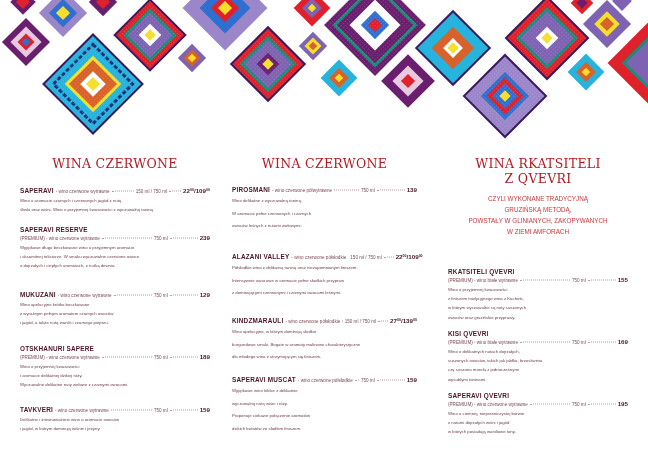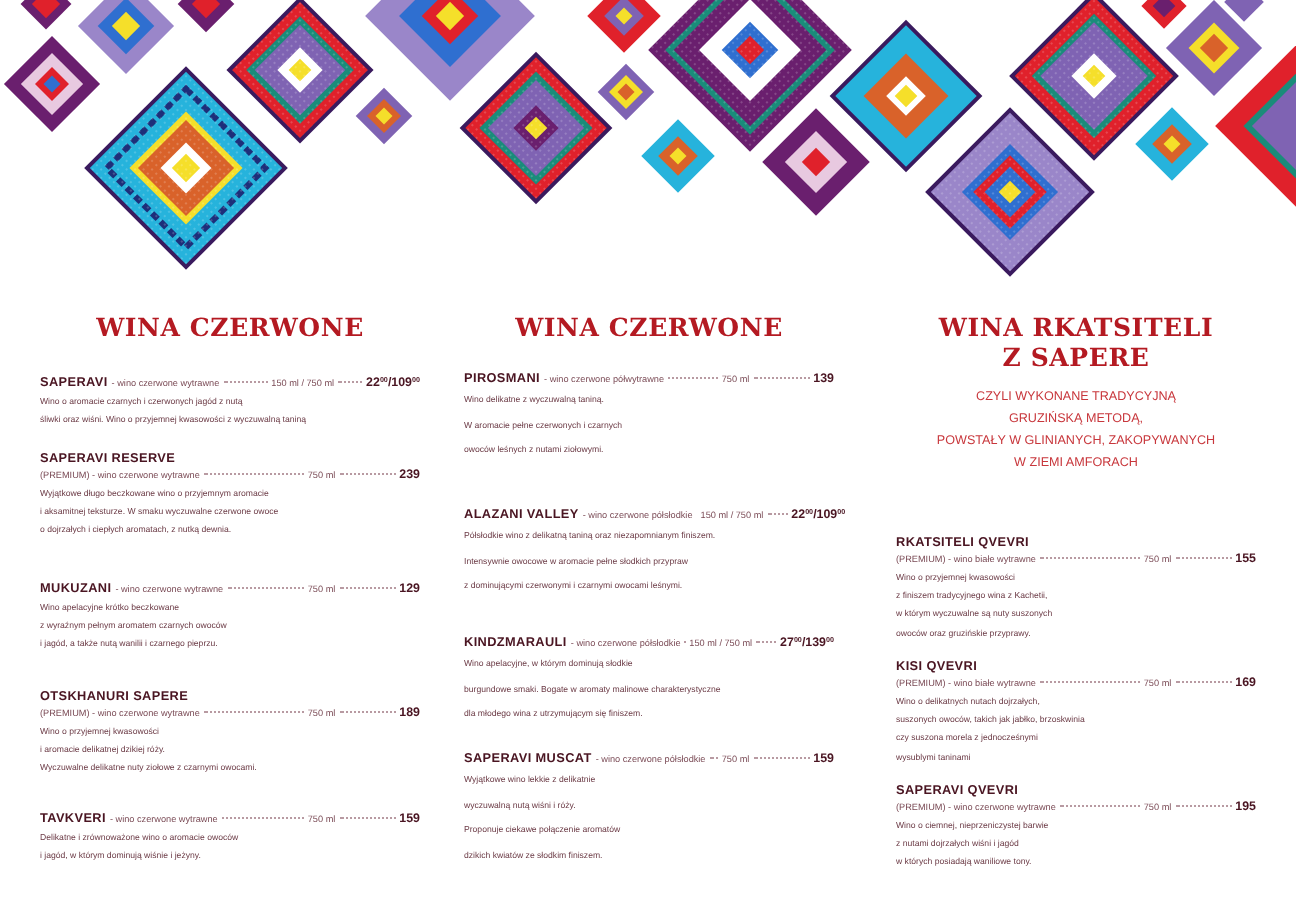--- a/index.html
+++ b/index.html
@@ -6,21 +6,21 @@
   body {
     width: 648px; height: 461px; overflow: hidden; background: #ffffff;
     position: relative; font-family: "Liberation Sans", sans-serif; color: #4a1522;
   }
   .deco { position: absolute; left: 0; top: 0; width: 648px; height: 150px; }
   .col { position: absolute; top: 150px; }
   .col1 { left: 20px; width: 190px; }
   .col2 { left: 232px; width: 185px; }
   .col3 { left: 448px; width: 180px; }
   .title {
-    font-family: "DejaVu Serif", serif; font-weight: bold; color: #b41a22;
+    font-family: "DejaVu Serif", serif; font-weight: normal; color: #b41a22;
     font-size: 12.5px; letter-spacing: 0.3px; text-align: center; line-height: 15px;
   }
   .col1 .title, .col2 .title { margin-top: 6px; }
   .col3 .title { margin-top: 6px; }
   .subtitle {
     color: #c8373c; font-size: 6.3px; text-align: center; line-height: 11px; margin-top: 7px;
   }
   .item { position: absolute; left: 0; right: 0; }
   .name-line {
     display: flex; align-items: baseline; white-space: nowrap; font-size: 4.6px; line-height: 8px;
@@ -331,21 +331,21 @@
     <div class="desc wide">Wyjątkowe wino lekkie z delikatnie</div>
     <div class="desc wide">wyczuwalną nutą wiśni i róży.</div>
     <div class="desc wide">Proponuje ciekawe połączenie aromatów</div>
     <div class="desc wide"> dzikich kwiatów ze słodkim finiszem.</div>
   </div>
 </div>
 
 <div class="col col3">
   <div class="title">
     <div>WINA RKATSITELI</div>
-    <div>Z SAPERE</div>
+    <div>Z QVEVRI</div>
   </div>
   <div class="subtitle">
     <div>CZYLI WYKONANE TRADYCYJNĄ</div>
     <div>GRUZIŃSKĄ METODĄ,</div>
     <div>POWSTAŁY W GLINIANYCH, ZAKOPYWANYCH</div>
     <div>W ZIEMI AMFORACH</div>
   </div>
 
   <div class="item" style="top:117px">
     <div class="name-only">RKATSITELI QVEVRI</div>

